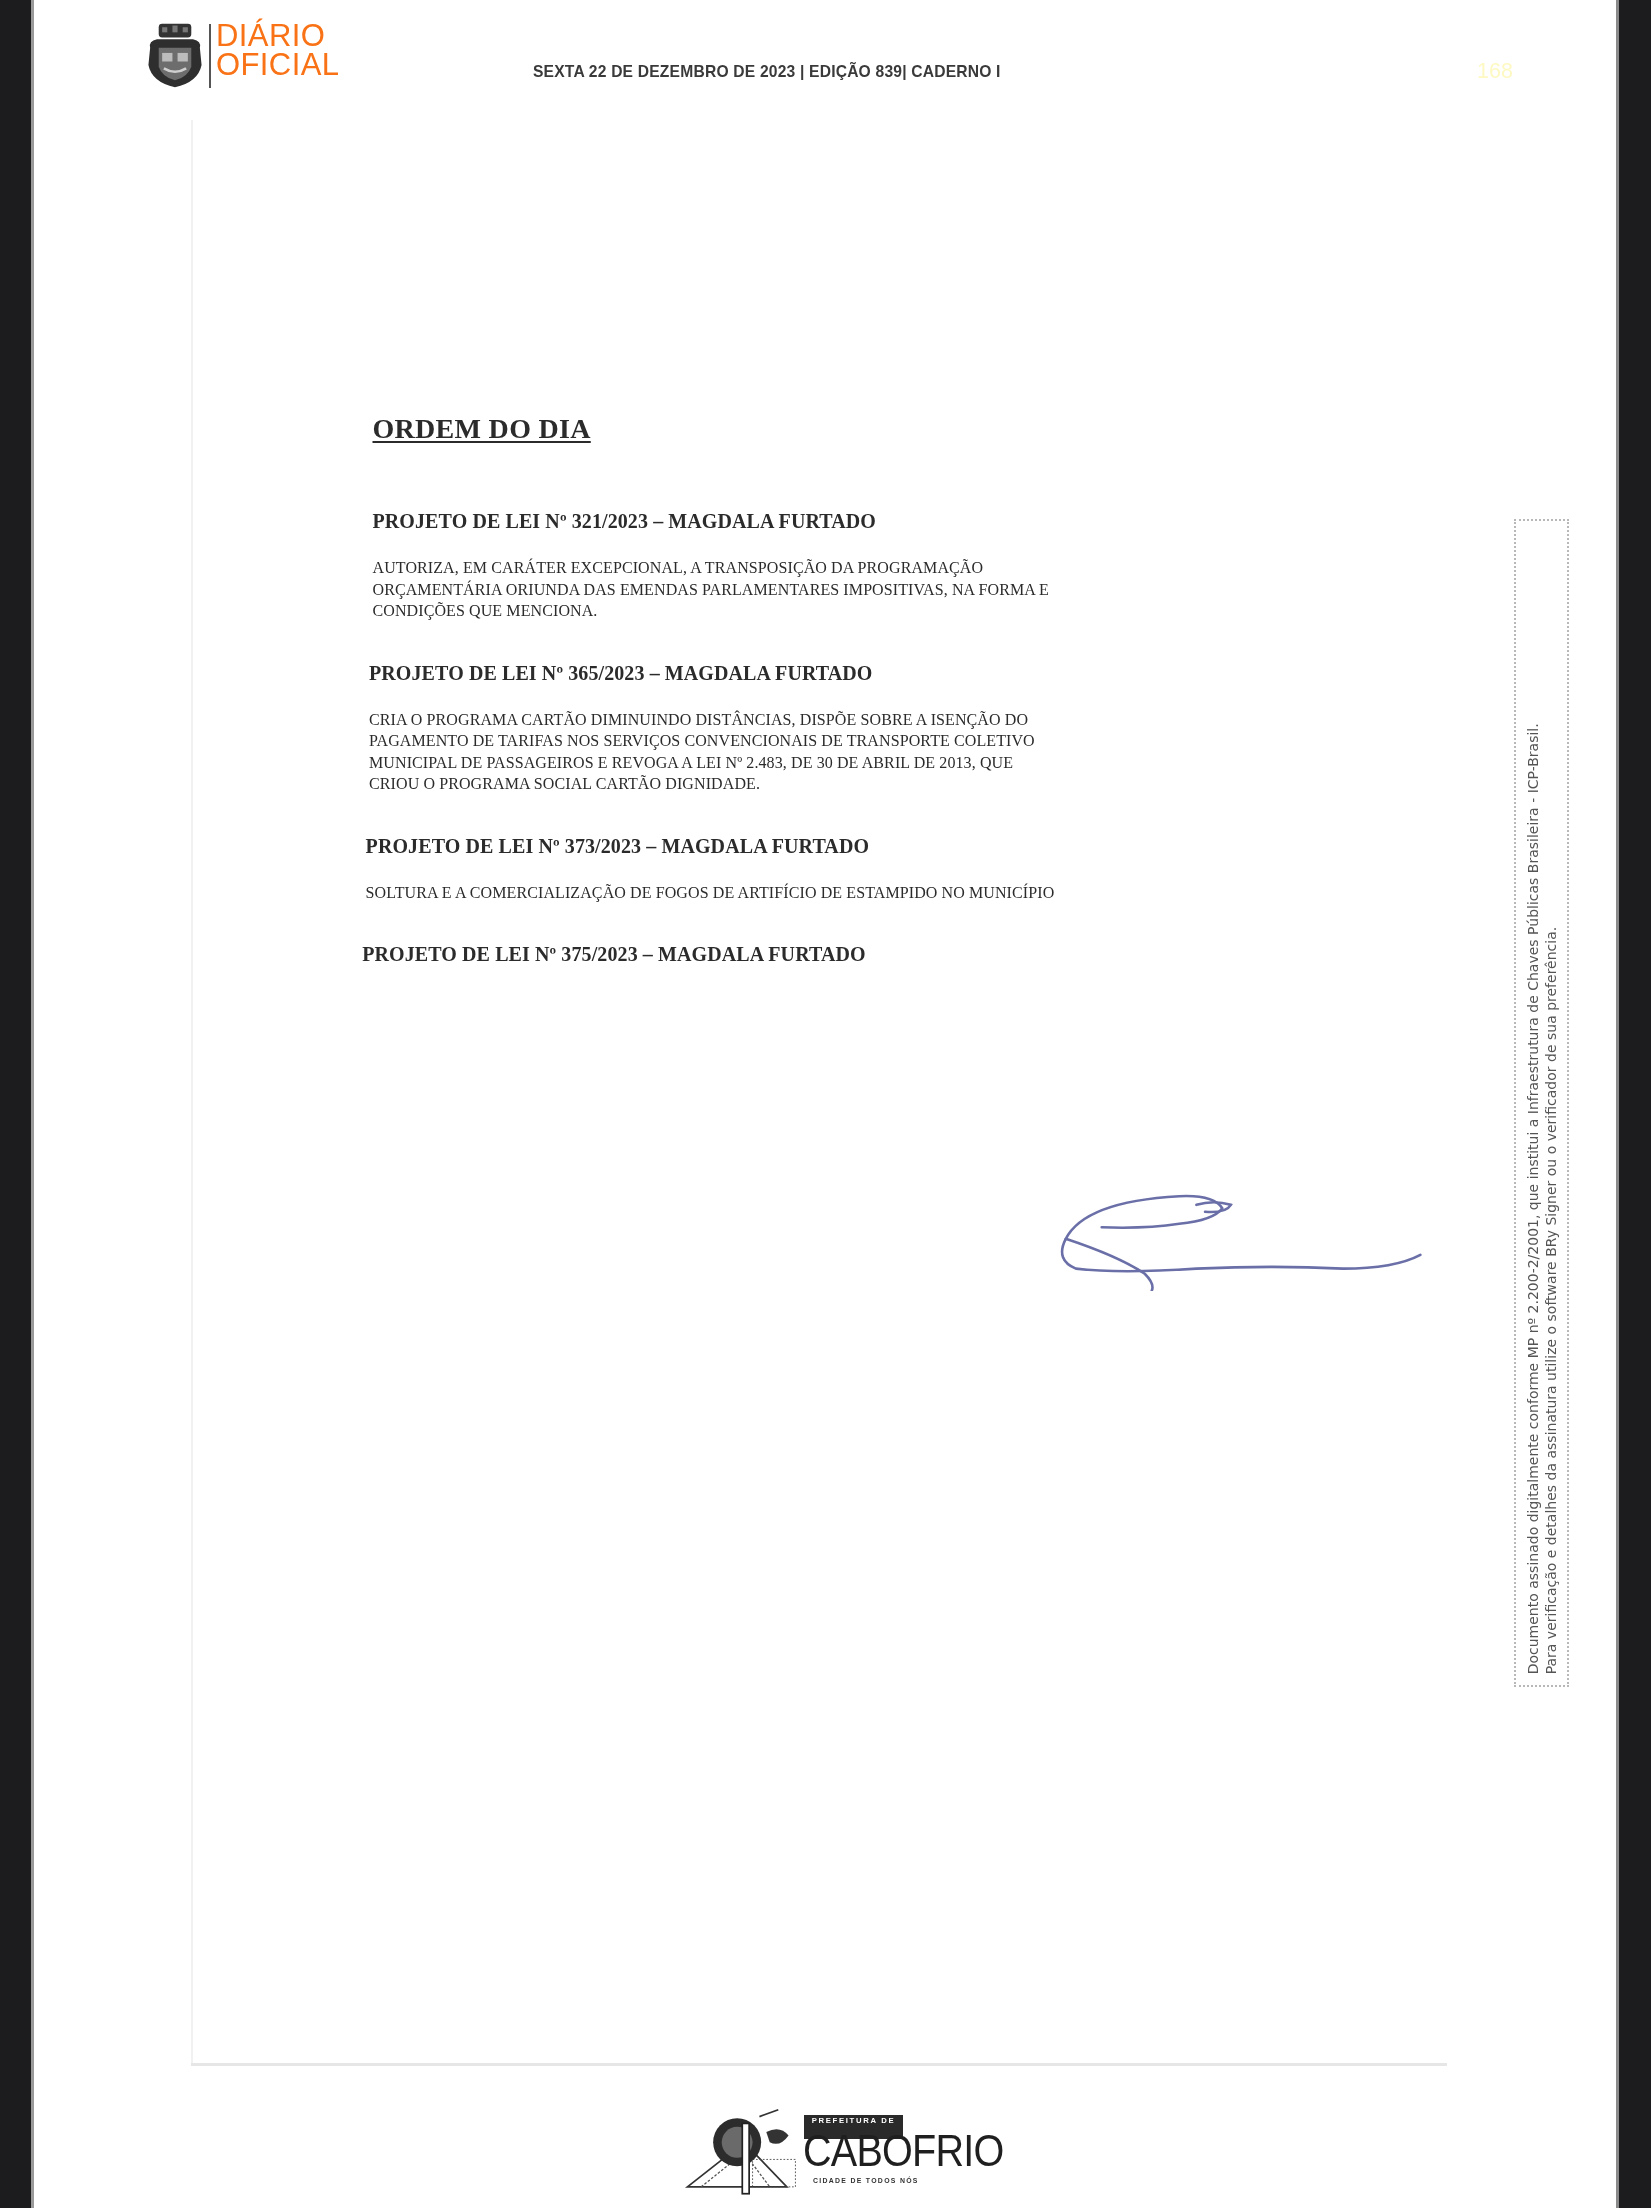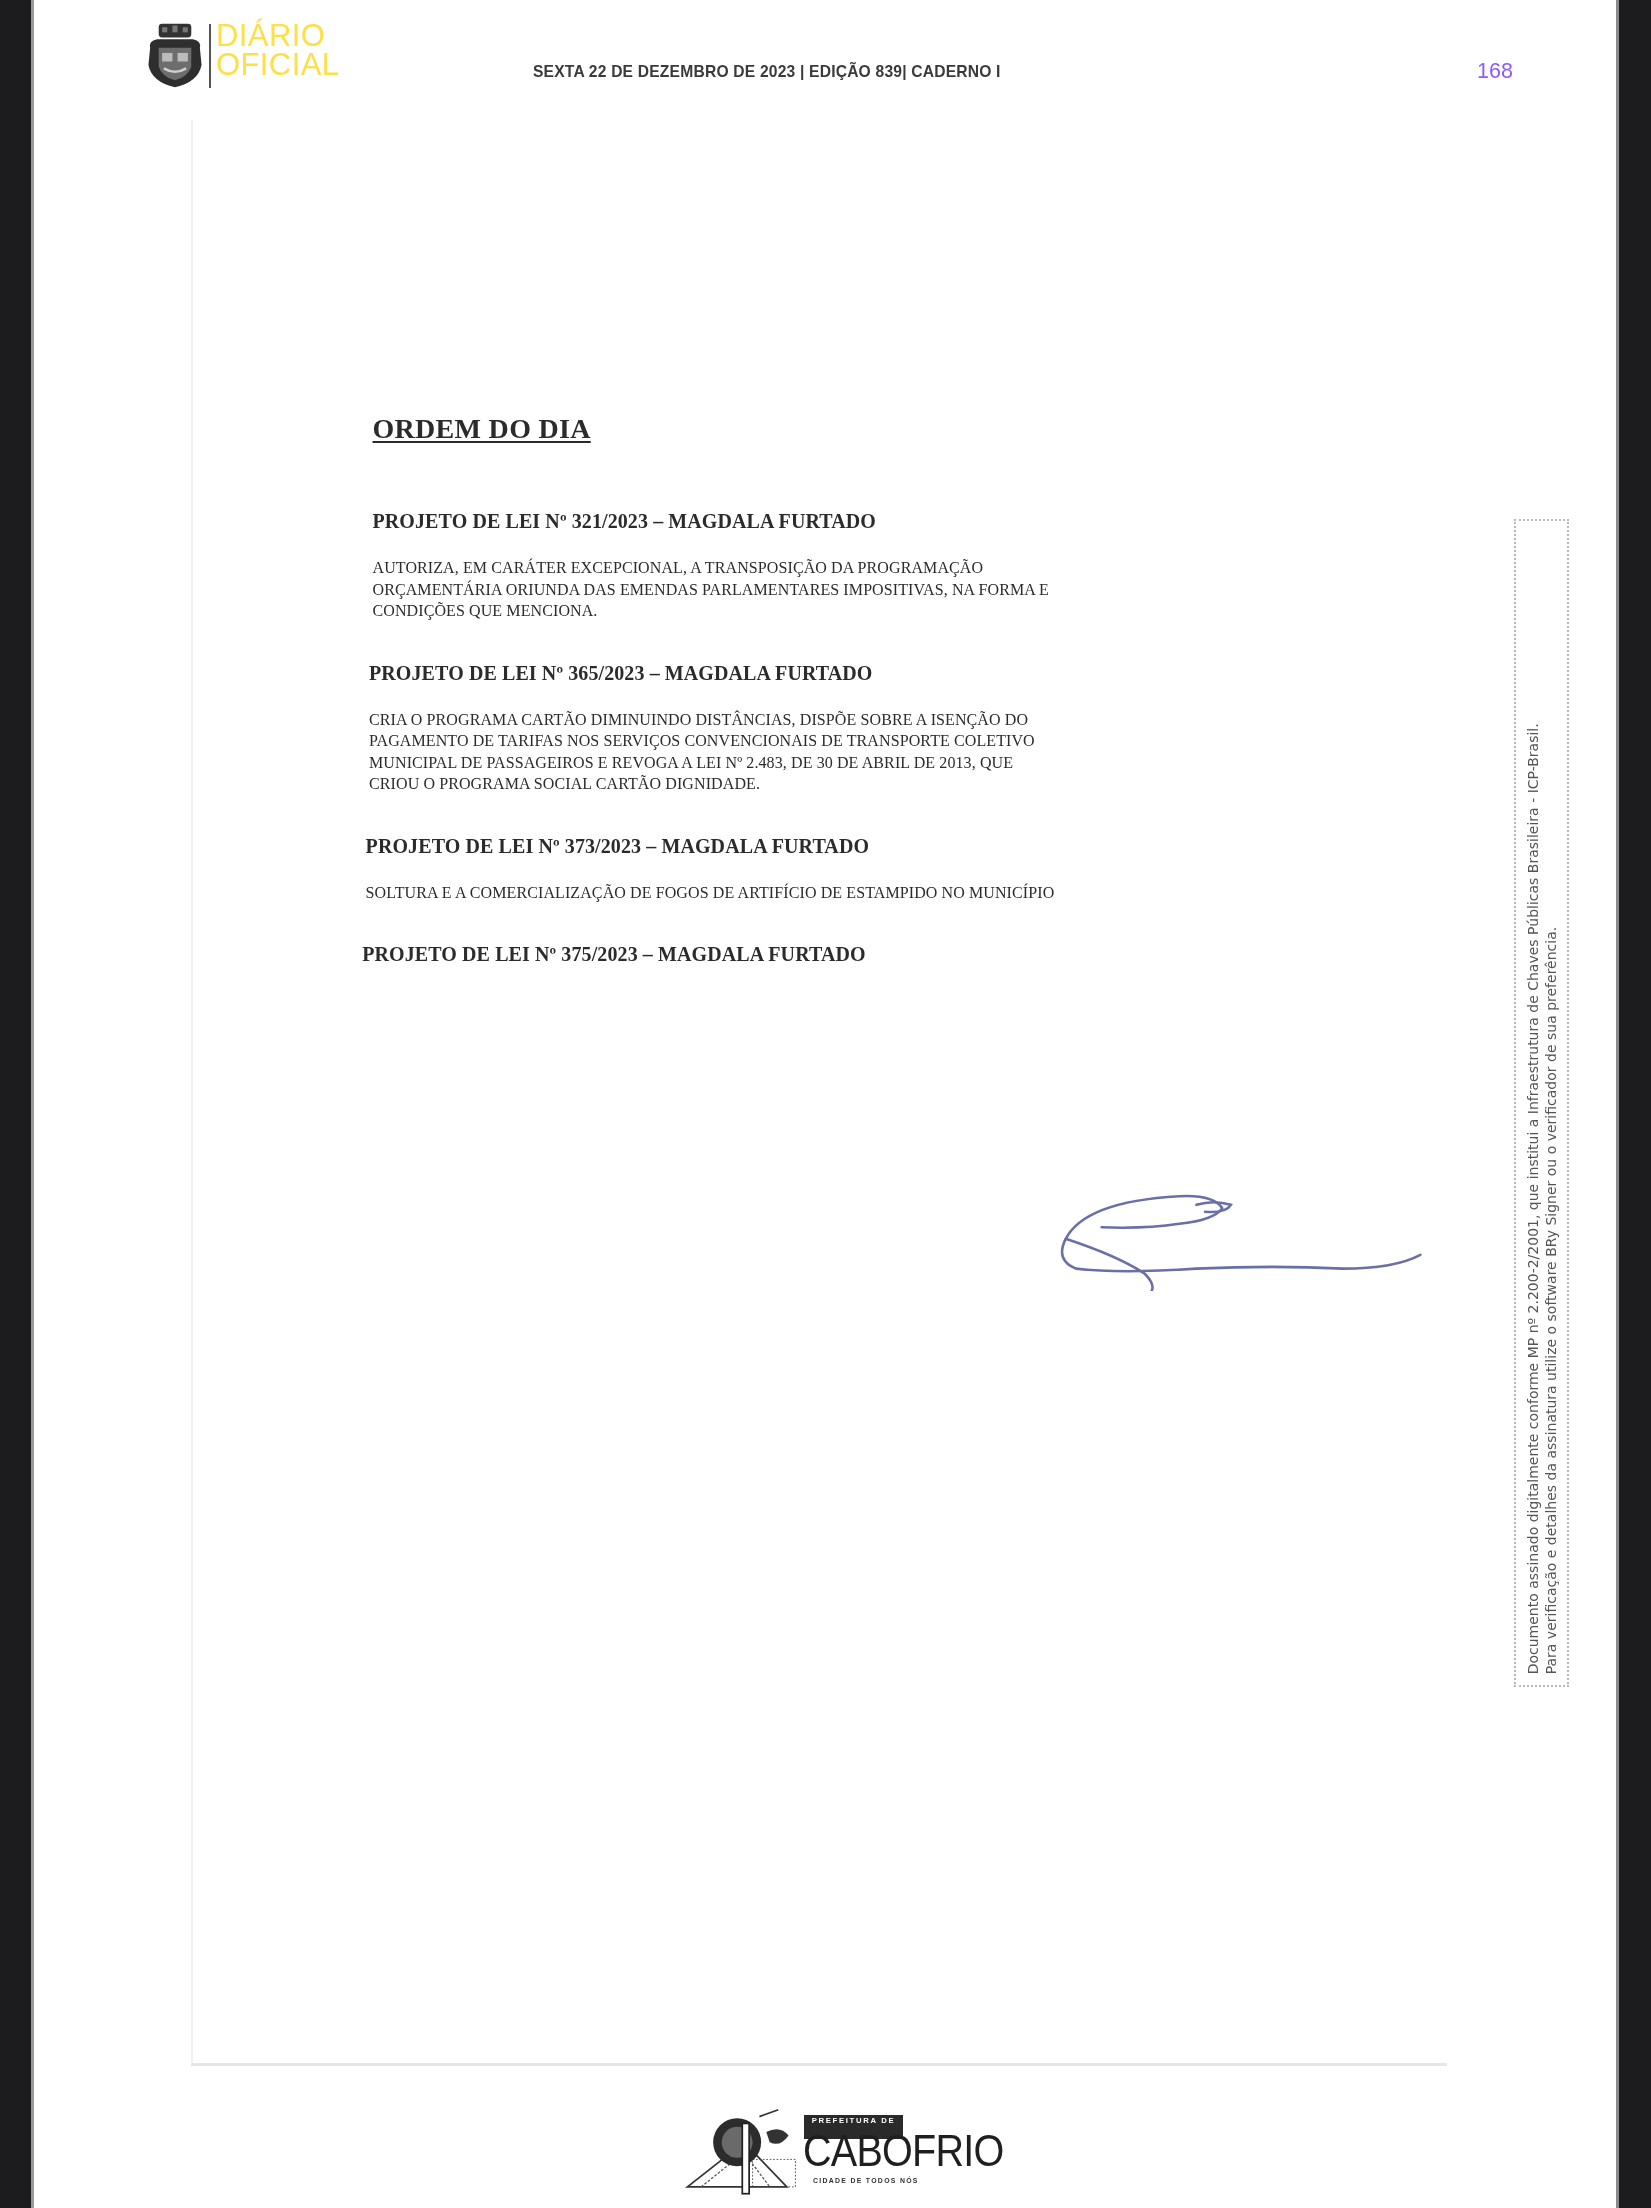--- a/index.html
+++ b/index.html
@@ -15,30 +15,30 @@
   .right-edge { position:absolute; left:1616px; top:0; width:2.6px; height:2209px; background:#8a8a8a; }
 
   
   .logo {
     position:absolute; left:145px; top:20.6px; width:206px; height:69px;
   }
   .crest { position:absolute; left:0; top:1.7px; }
   .logo-divider { position:absolute; left:64px; top:3.4px; width:1.7px; height:64px; background:#555; }
   .logo-text {
     position:absolute; left:71px; top:0; font-family:"Liberation Sans", sans-serif;
-    font-size:31px; line-height:29px; color:#fde047; letter-spacing:0.4px;
+    font-size:31px; line-height:29px; color:#f97316; letter-spacing:0.4px;
   }
   .header-line {
     position:absolute; left:533px; top:62px; font-family:"Liberation Sans", sans-serif;
     font-weight:bold; font-size:17px; color:#3a3a3a; letter-spacing:0.2px;
     transform:scaleX(0.92); transform-origin:left center; white-space:nowrap;
   }
   .page-number {
     position:absolute; left:1477px; top:59px; font-family:"Liberation Sans", sans-serif;
-    font-size:21.5px; color:#8b5cf6;
+    font-size:21.5px; color:#fef9c3;
   }
 
   
   .scan-vline { position:absolute; left:191px; top:120px; width:1.7px; height:1944px; background:#f1f1f1; }
   .scan-hline { position:absolute; left:191px; top:2063px; width:1256px; height:2.6px; background:#e6e6e6; }
 
   
   .doc {
     position:absolute; left:357px; top:413px; width:1024px;
     font-family:"Liberation Serif", serif; color:#2b2b2b;

